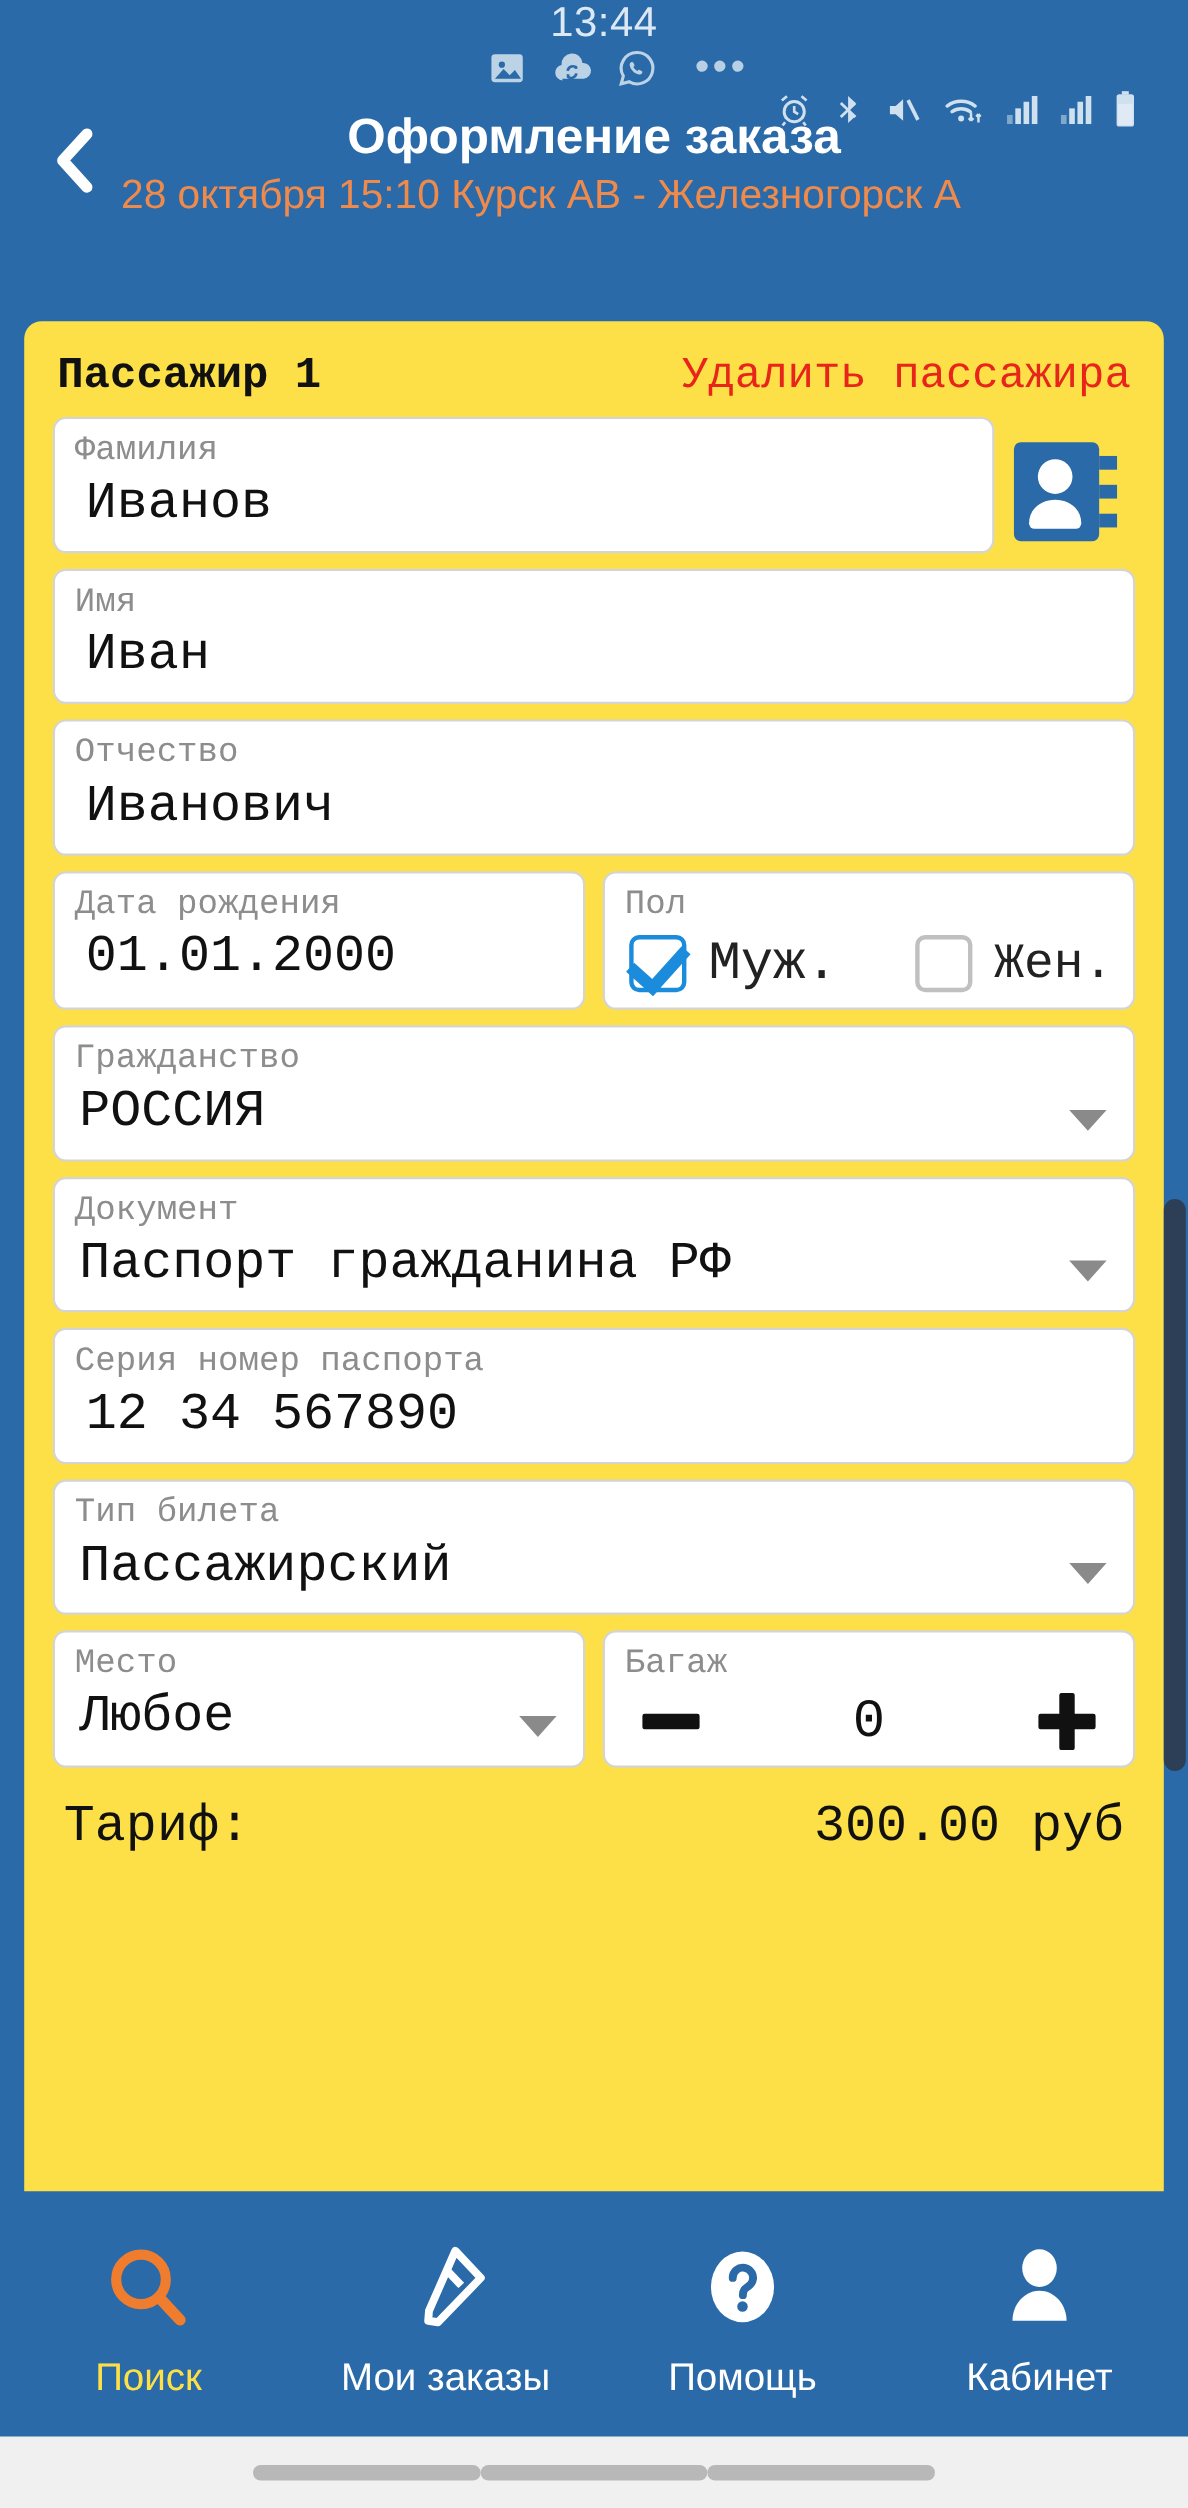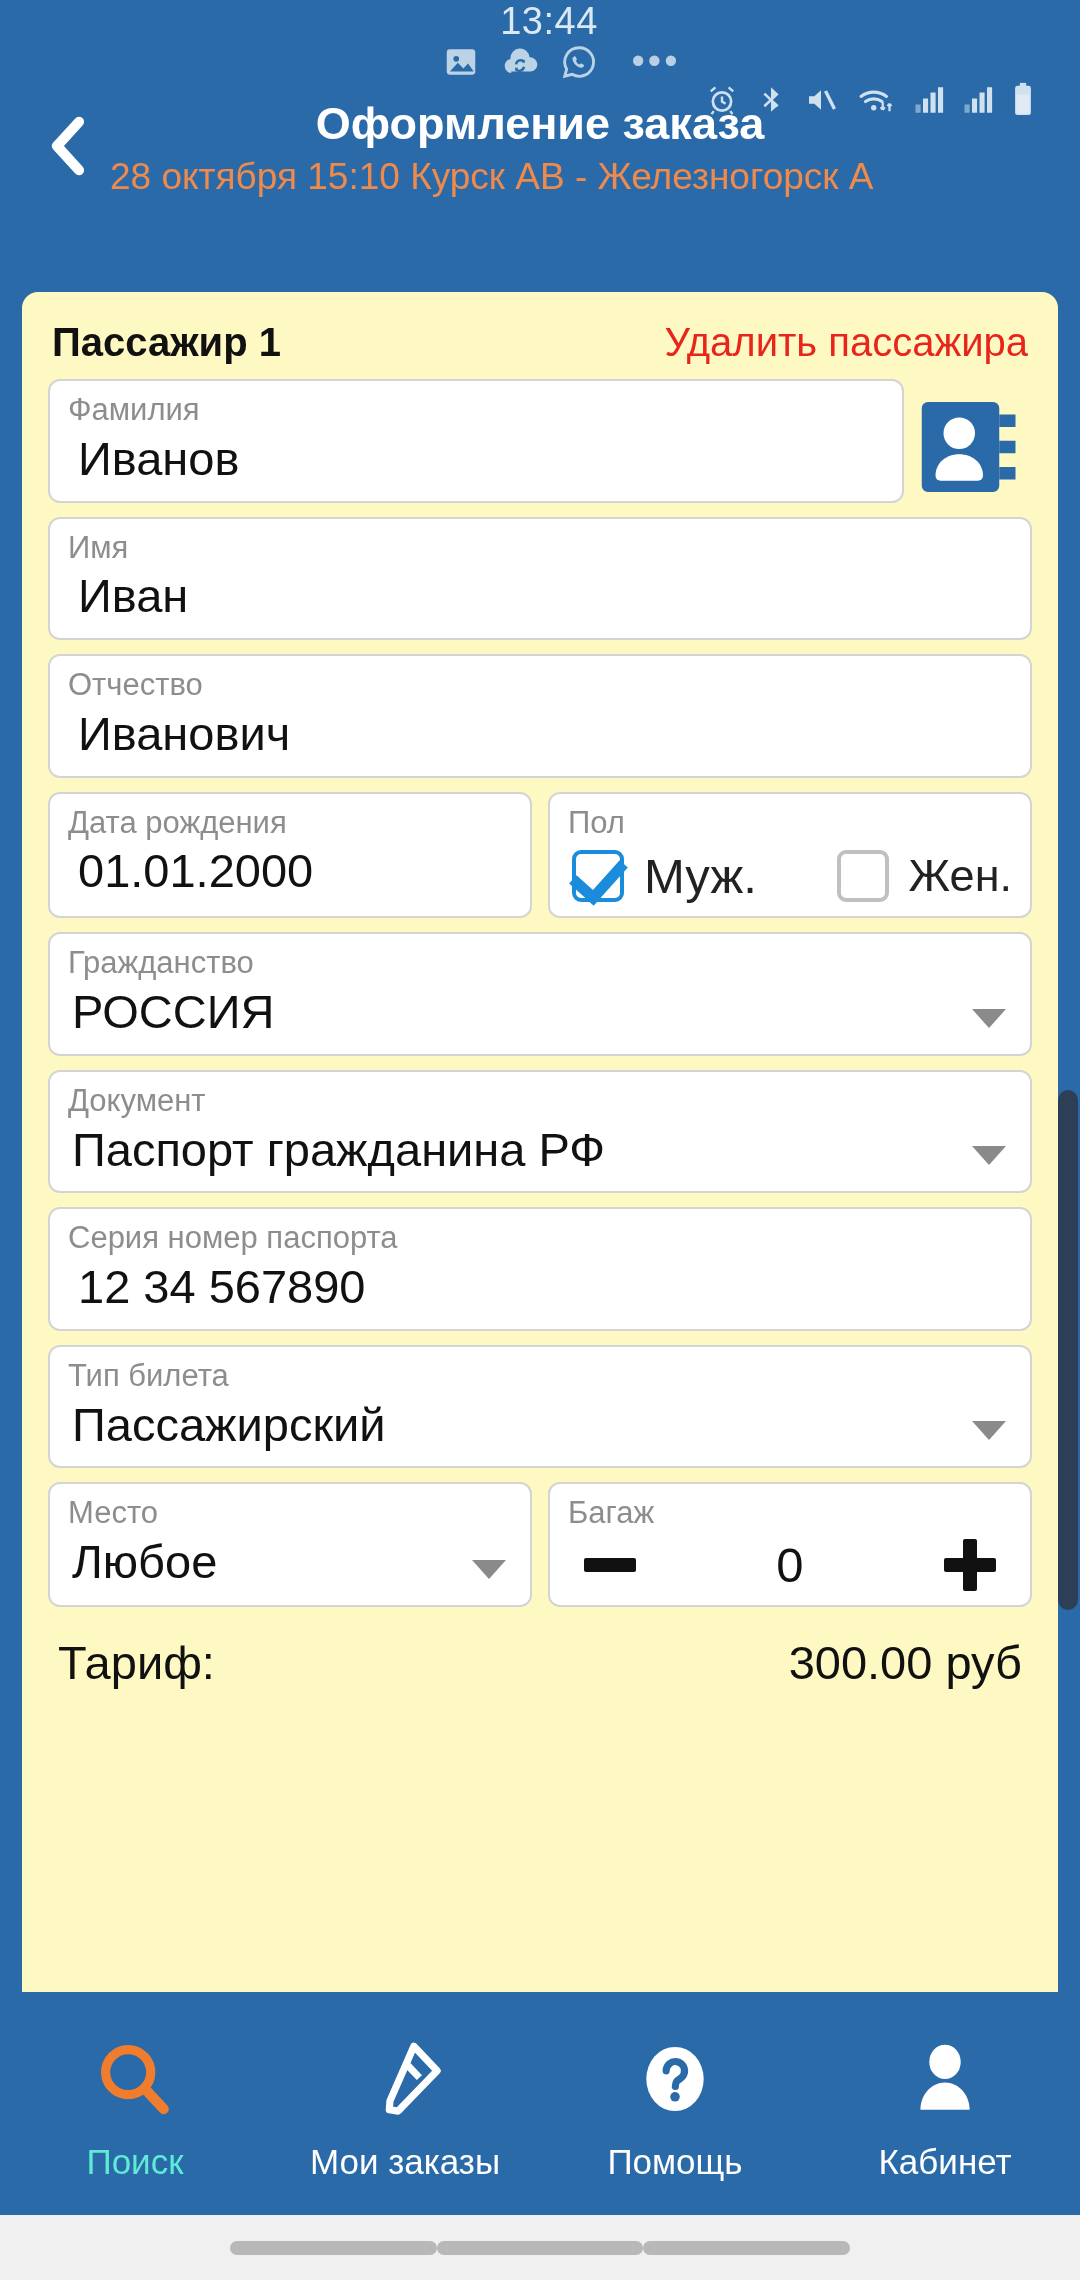--- a/index.html
+++ b/index.html
@@ -34,22 +34,22 @@
   }
   .subtitle{
     position:absolute; top:44px; left:110px; right:0;
     color:#ef8a4d; font-size:37px; white-space:nowrap; overflow:hidden;margin-top:20px;
   }
 
   
   .scrollarea{ position:relative; height:1775px; }
   .card{
     position:absolute; left:22px; right:22px; top:82px;
-    background:#fef9c3; border-radius:16px 16px 0 0;
-    padding:22px 26px 18px 26px; height:1700px; overflow:hidden;
+    background:#fde047; border-radius:16px 16px 0 0;
+    padding:22px 26px 18px 26px; height:1700px; overflow:hidden;font-family:Liberation Mono, monospace;
   }
   .card-head{ display:flex; align-items:center; justify-content:space-between; padding:6px 4px 14px 4px;}
   .card-head .pass-title{ font-size:40px; font-weight:bold; color:#111; }
   .card-head .del-link{ font-size:40px; color:#e8251b; }
 
   .field{
     border:2px solid #d4d4d4; border-radius:12px;
     padding:10px 18px 12px 18px; margin-bottom:14px;
     position:relative; background:#fff;
   }
@@ -101,21 +101,21 @@
     background:#2d3f56; border-radius:12px;
   }
 
   
   .bottomnav{
     position:absolute; left:0; right:0; bottom:65px; height:210px;
     background:#2a6aa8; display:flex; align-items:center;
   }
   .nav-item{ flex:1; display:flex; flex-direction:column; align-items:center; gap:22px; }
   .nav-label{ font-size:35px; color:#fff; }
-  .nav-item.active .nav-label{ color:#5eead4; }
+  .nav-item.active .nav-label{ color:#fde047; }
 
   .gesturebar{
     position:absolute; left:0;right:0;bottom:0;height:65px;background:#f0f0f0;
     display:flex; align-items:center; justify-content:space-around; padding:0 230px;
   }
   .gpill{ height:14px; width:215px; background:#b8b8b8; border-radius:8px; }
 </style>
 </head>
 <body>
 

